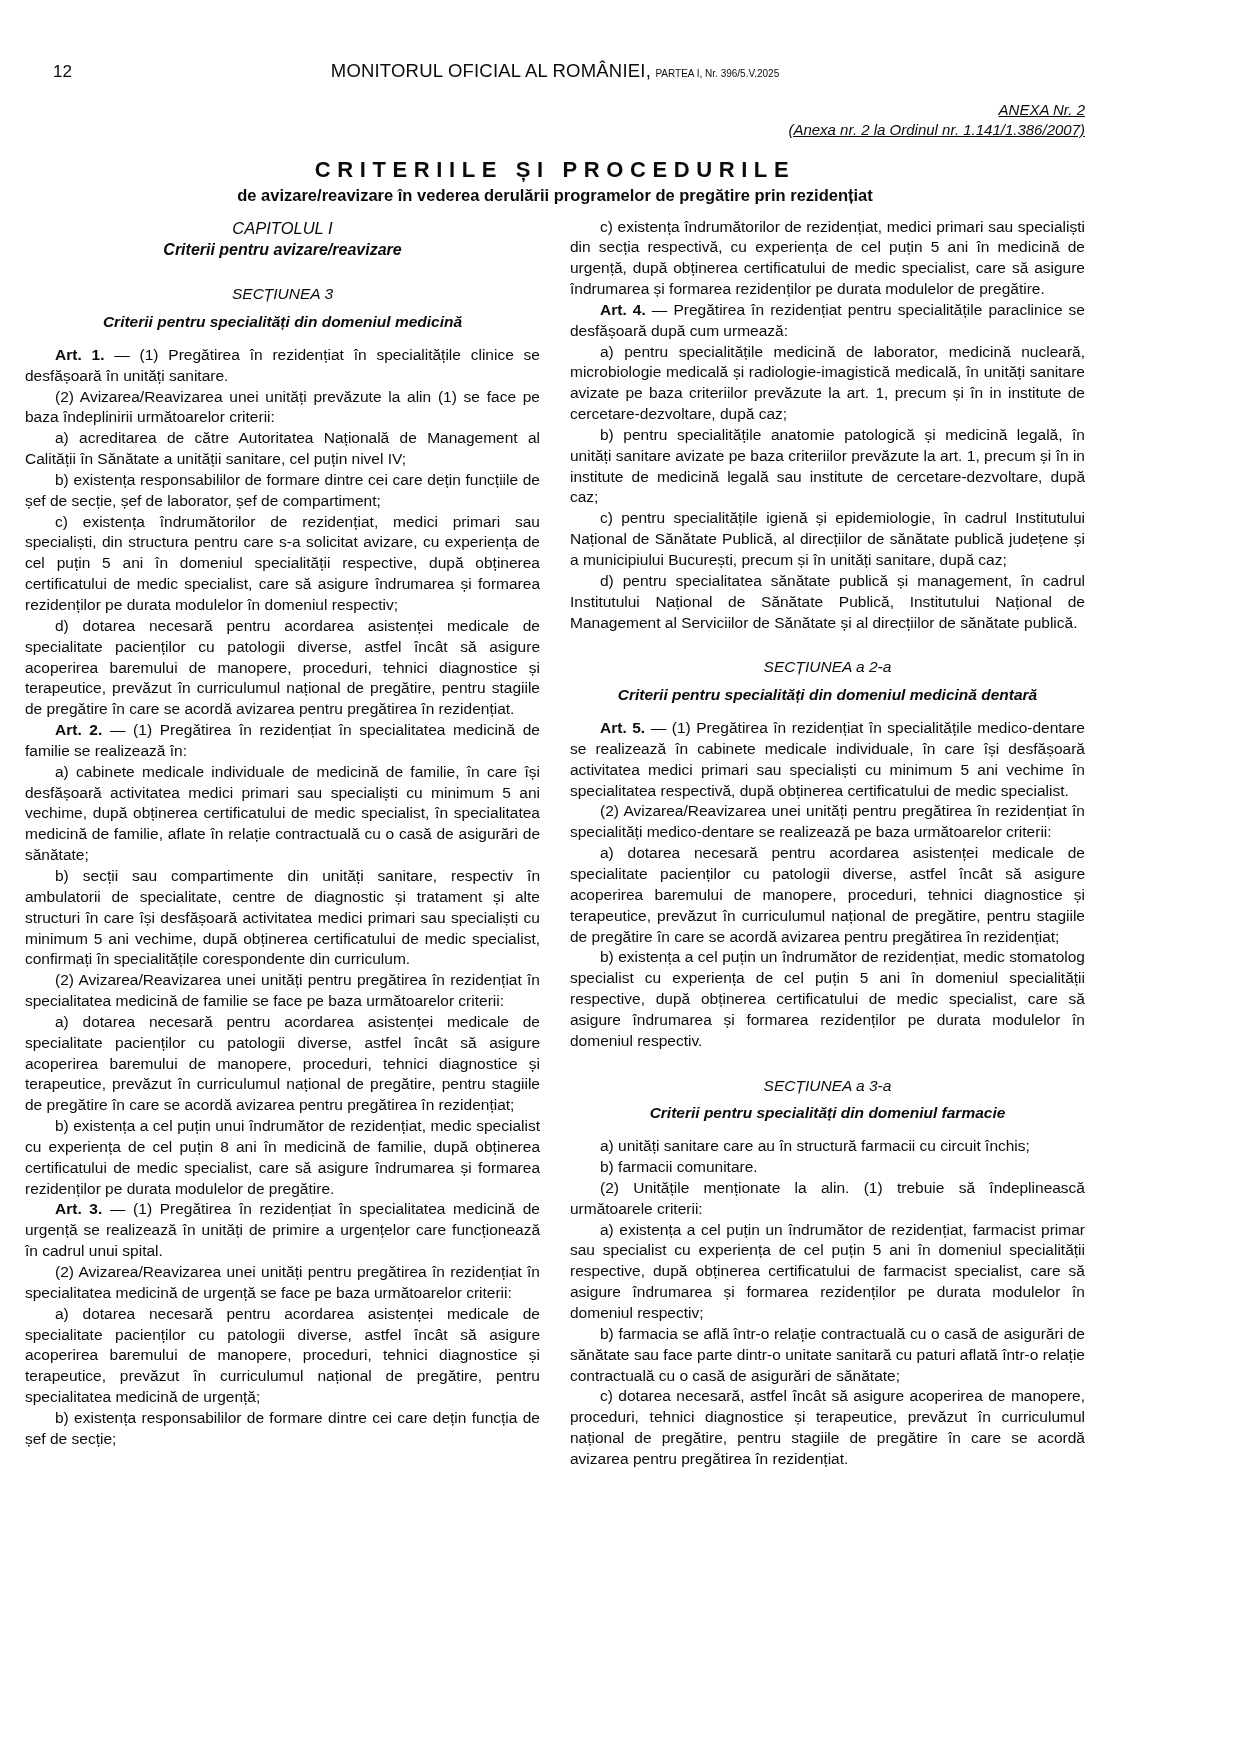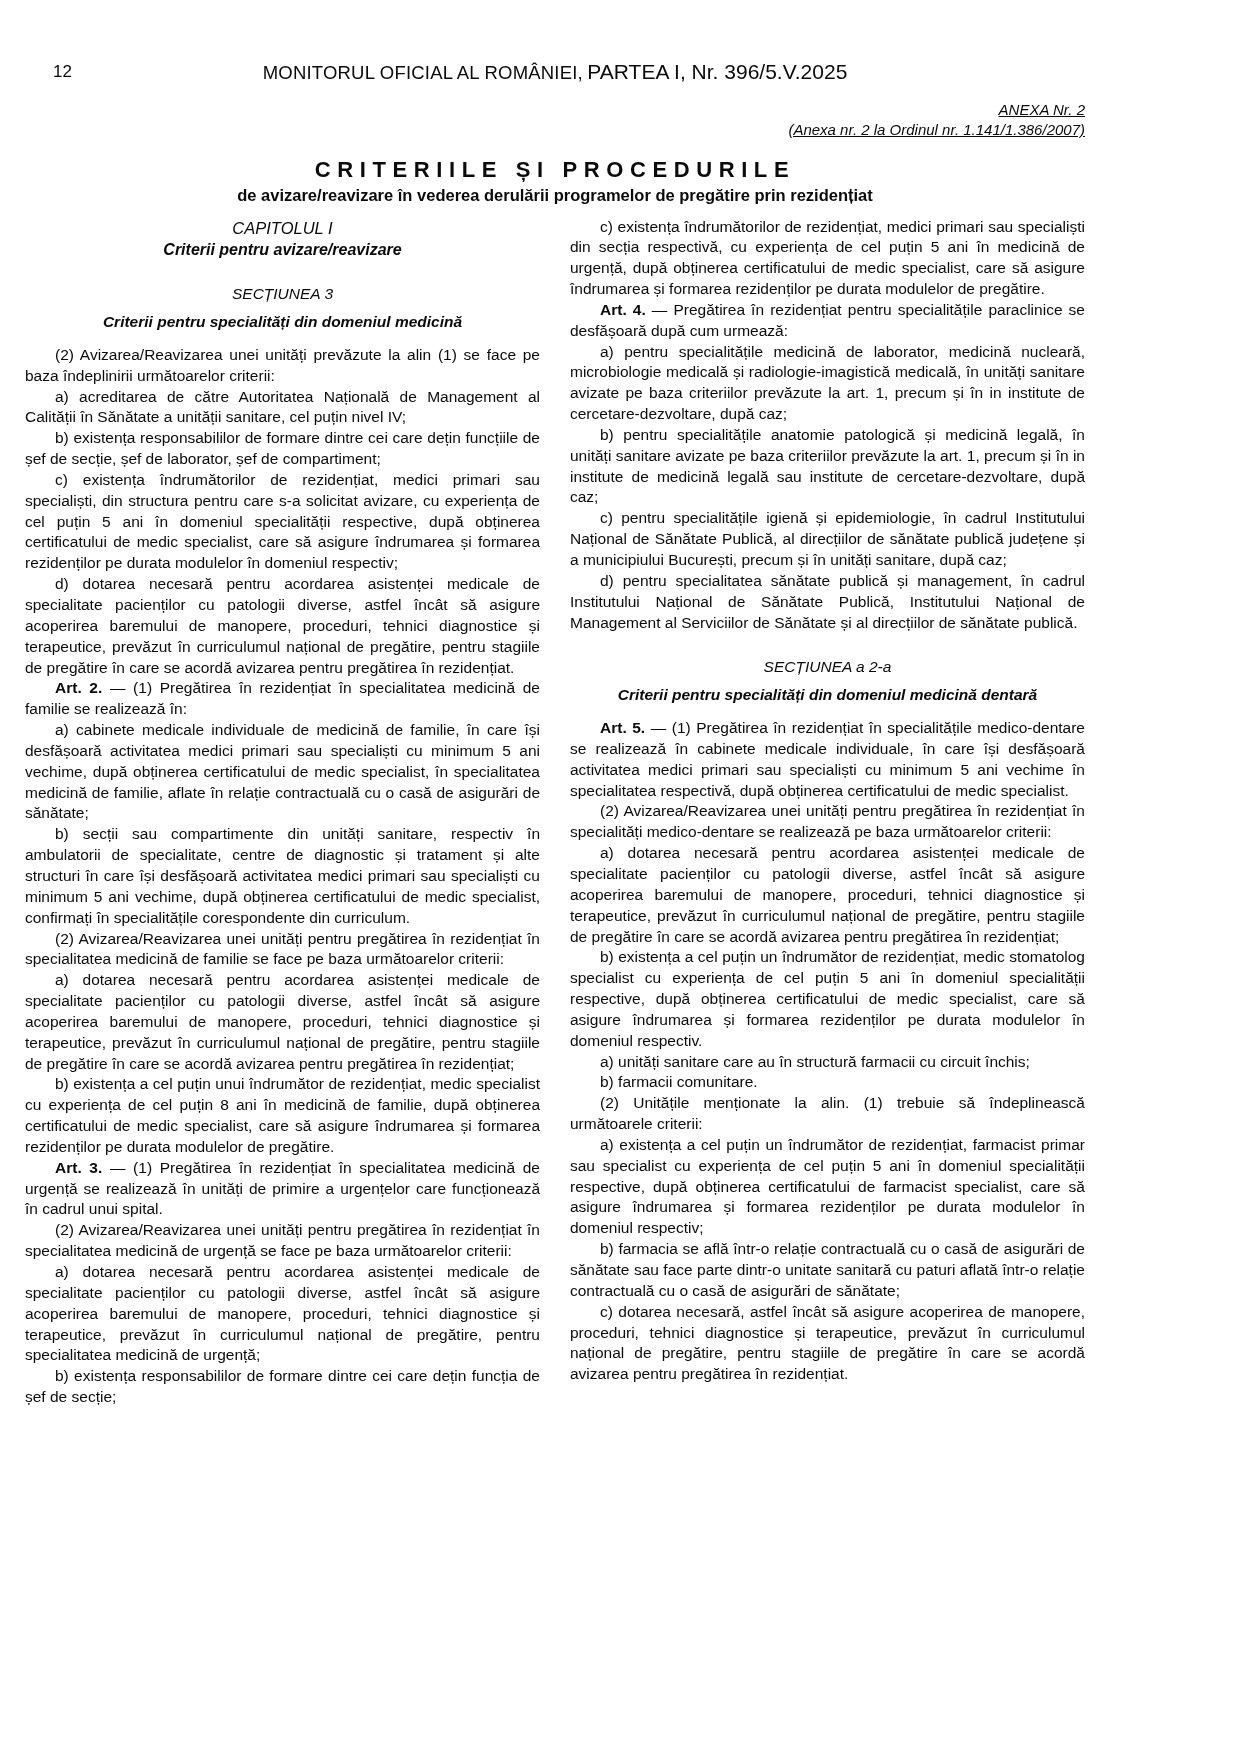--- a/index.html
+++ b/index.html
@@ -12,21 +12,21 @@
     background: #ffffff;
     padding: 60px 0 40px 0;
     position: relative;
   }
   .content { width: 1060px; margin-left: 25px; }
 
   .header-row { position: relative; height: 26px; }
   .page-number { position: absolute; left: 28px; top: 2px; font-size: 17px; }
   .header-center { display: block; text-align: center; white-space: nowrap; }
   .header-main { font-size: 18.5px; letter-spacing: 0.2px; }
-  .header-sub { font-size: 21px; }
+  .header-sub { font-size: 10px; }
 
   .annex { text-align: right; font-style: italic; font-size: 15px; line-height: 1.35; margin-top: 14px; }
   .annex-line { text-decoration: underline; }
 
   .doc-title { text-align: center; font-weight: bold; margin-top: 16px; }
   .doc-title-main { font-size: 22px; letter-spacing: 0.30em; }
   .doc-title-sub { font-size: 16.5px; margin-top: 3px; }
 
   .columns { display: flex; gap: 30px; margin-top: 12px; }
   .col { width: 515px; font-size: 15.5px; line-height: 1.345; text-align: justify; }
@@ -69,20 +69,21 @@
     <div class="columns">
       <div class="col" id="col-left">
           <div class="chapter">
             <div class="chapter-label">CAPITOLUL I</div>
             <div class="chapter-title">Criterii pentru avizare/reavizare</div>
           </div>
           <div class="section">
             <div class="section-label">SECȚIUNEA 3</div>
             <div class="section-title">Criterii pentru specialități din domeniul medicină</div>
           </div>
+          <p class="para"><b>Art. 1.</b> — (1) Pregătirea în rezidențiat în specialitățile clinice se desfășoară în unități sanitare.</p>
           <p class="para">(2) Avizarea/Reavizarea unei unități prevăzute la alin (1) se face pe baza îndeplinirii următoarelor criterii:</p>
           <p class="para">a) acreditarea de către Autoritatea Națională de Management al Calității în Sănătate a unității sanitare, cel puțin nivel IV;</p>
           <p class="para">b) existența responsabililor de formare dintre cei care dețin funcțiile de șef de secție, șef de laborator, șef de compartiment;</p>
           <p class="para">c) existența îndrumătorilor de rezidențiat, medici primari sau specialiști, din structura pentru care s-a solicitat avizare, cu experiența de cel puțin 5 ani în domeniul specialității respective, după obținerea certificatului de medic specialist, care să asigure îndrumarea și formarea rezidenților pe durata modulelor în domeniul respectiv;</p>
           <p class="para">d) dotarea necesară pentru acordarea asistenței medicale de specialitate pacienților cu patologii diverse, astfel încât să asigure acoperirea baremului de manopere, proceduri, tehnici diagnostice și terapeutice, prevăzut în curriculumul național de pregătire, pentru stagiile de pregătire în care se acordă avizarea pentru pregătirea în rezidențiat.</p>
           <p class="para"><b>Art. 2.</b> — (1) Pregătirea în rezidențiat în specialitatea medicină de familie se realizează în:</p>
           <p class="para">a) cabinete medicale individuale de medicină de familie, în care își desfășoară activitatea medici primari sau specialiști cu minimum 5 ani vechime, după obținerea certificatului de medic specialist, în specialitatea medicină de familie, aflate în relație contractuală cu o casă de asigurări de sănătate;</p>
           <p class="para">b) secții sau compartimente din unități sanitare, respectiv în ambulatorii de specialitate, centre de diagnostic și tratament și alte structuri în care își desfășoară activitatea medici primari sau specialiști cu minimum 5 ani vechime, după obținerea certificatului de medic specialist, confirmați în specialitățile corespondente din curriculum.</p>
           <p class="para">(2) Avizarea/Reavizarea unei unități pentru pregătirea în rezidențiat în specialitatea medicină de familie se face pe baza următoarelor criterii:</p>
           <p class="para">a) dotarea necesară pentru acordarea asistenței medicale de specialitate pacienților cu patologii diverse, astfel încât să asigure acoperirea baremului de manopere, proceduri, tehnici diagnostice și terapeutice, prevăzut în curriculumul național de pregătire, pentru stagiile de pregătire în care se acordă avizarea pentru pregătirea în rezidențiat;</p>
@@ -100,20 +101,24 @@
           <p class="para">c) pentru specialitățile igienă și epidemiologie, în cadrul Institutului Național de Sănătate Publică, al direcțiilor de sănătate publică județene și a municipiului București, precum și în unități sanitare, după caz;</p>
           <p class="para">d) pentru specialitatea sănătate publică și management, în cadrul Institutului Național de Sănătate Publică, Institutului Național de Management al Serviciilor de Sănătate și al direcțiilor de sănătate publică.</p>
           <div class="section">
             <div class="section-label">SECȚIUNEA a 2-a</div>
             <div class="section-title">Criterii pentru specialități din domeniul medicină dentară</div>
           </div>
           <p class="para"><b>Art. 5.</b> — (1) Pregătirea în rezidențiat în specialitățile medico-dentare se realizează în cabinete medicale individuale, în care își desfășoară activitatea medici primari sau specialiști cu minimum 5 ani vechime în specialitatea respectivă, după obținerea certificatului de medic specialist.</p>
           <p class="para">(2) Avizarea/Reavizarea unei unități pentru pregătirea în rezidențiat în specialități medico-dentare se realizează pe baza următoarelor criterii:</p>
           <p class="para">a) dotarea necesară pentru acordarea asistenței medicale de specialitate pacienților cu patologii diverse, astfel încât să asigure acoperirea baremului de manopere, proceduri, tehnici diagnostice și terapeutice, prevăzut în curriculumul național de pregătire, pentru stagiile de pregătire în care se acordă avizarea pentru pregătirea în rezidențiat;</p>
           <p class="para">b) existența a cel puțin un îndrumător de rezidențiat, medic stomatolog specialist cu experiența de cel puțin 5 ani în domeniul specialității respective, după obținerea certificatului de medic specialist, care să asigure îndrumarea și formarea rezidenților pe durata modulelor în domeniul respectiv.</p>
+          <div class="section">
+            <div class="section-label">SECȚIUNEA a 3-a</div>
+            <div class="section-title">Criterii pentru specialități din domeniul farmacie</div>
+          </div>
           <p class="para">a) unități sanitare care au în structură farmacii cu circuit închis;</p>
           <p class="para">b) farmacii comunitare.</p>
           <p class="para">(2) Unitățile menționate la alin. (1) trebuie să îndeplinească următoarele criterii:</p>
           <p class="para">a) existența a cel puțin un îndrumător de rezidențiat, farmacist primar sau specialist cu experiența de cel puțin 5 ani în domeniul specialității respective, după obținerea certificatului de farmacist specialist, care să asigure îndrumarea și formarea rezidenților pe durata modulelor în domeniul respectiv;</p>
           <p class="para">b) farmacia se află într-o relație contractuală cu o casă de asigurări de sănătate sau face parte dintr-o unitate sanitară cu paturi aflată într-o relație contractuală cu o casă de asigurări de sănătate;</p>
           <p class="para">c) dotarea necesară, astfel încât să asigure acoperirea de manopere, proceduri, tehnici diagnostice și terapeutice, prevăzut în curriculumul național de pregătire, pentru stagiile de pregătire în care se acordă avizarea pentru pregătirea în rezidențiat.</p>
         </div>
     </div>
 
   </div>

